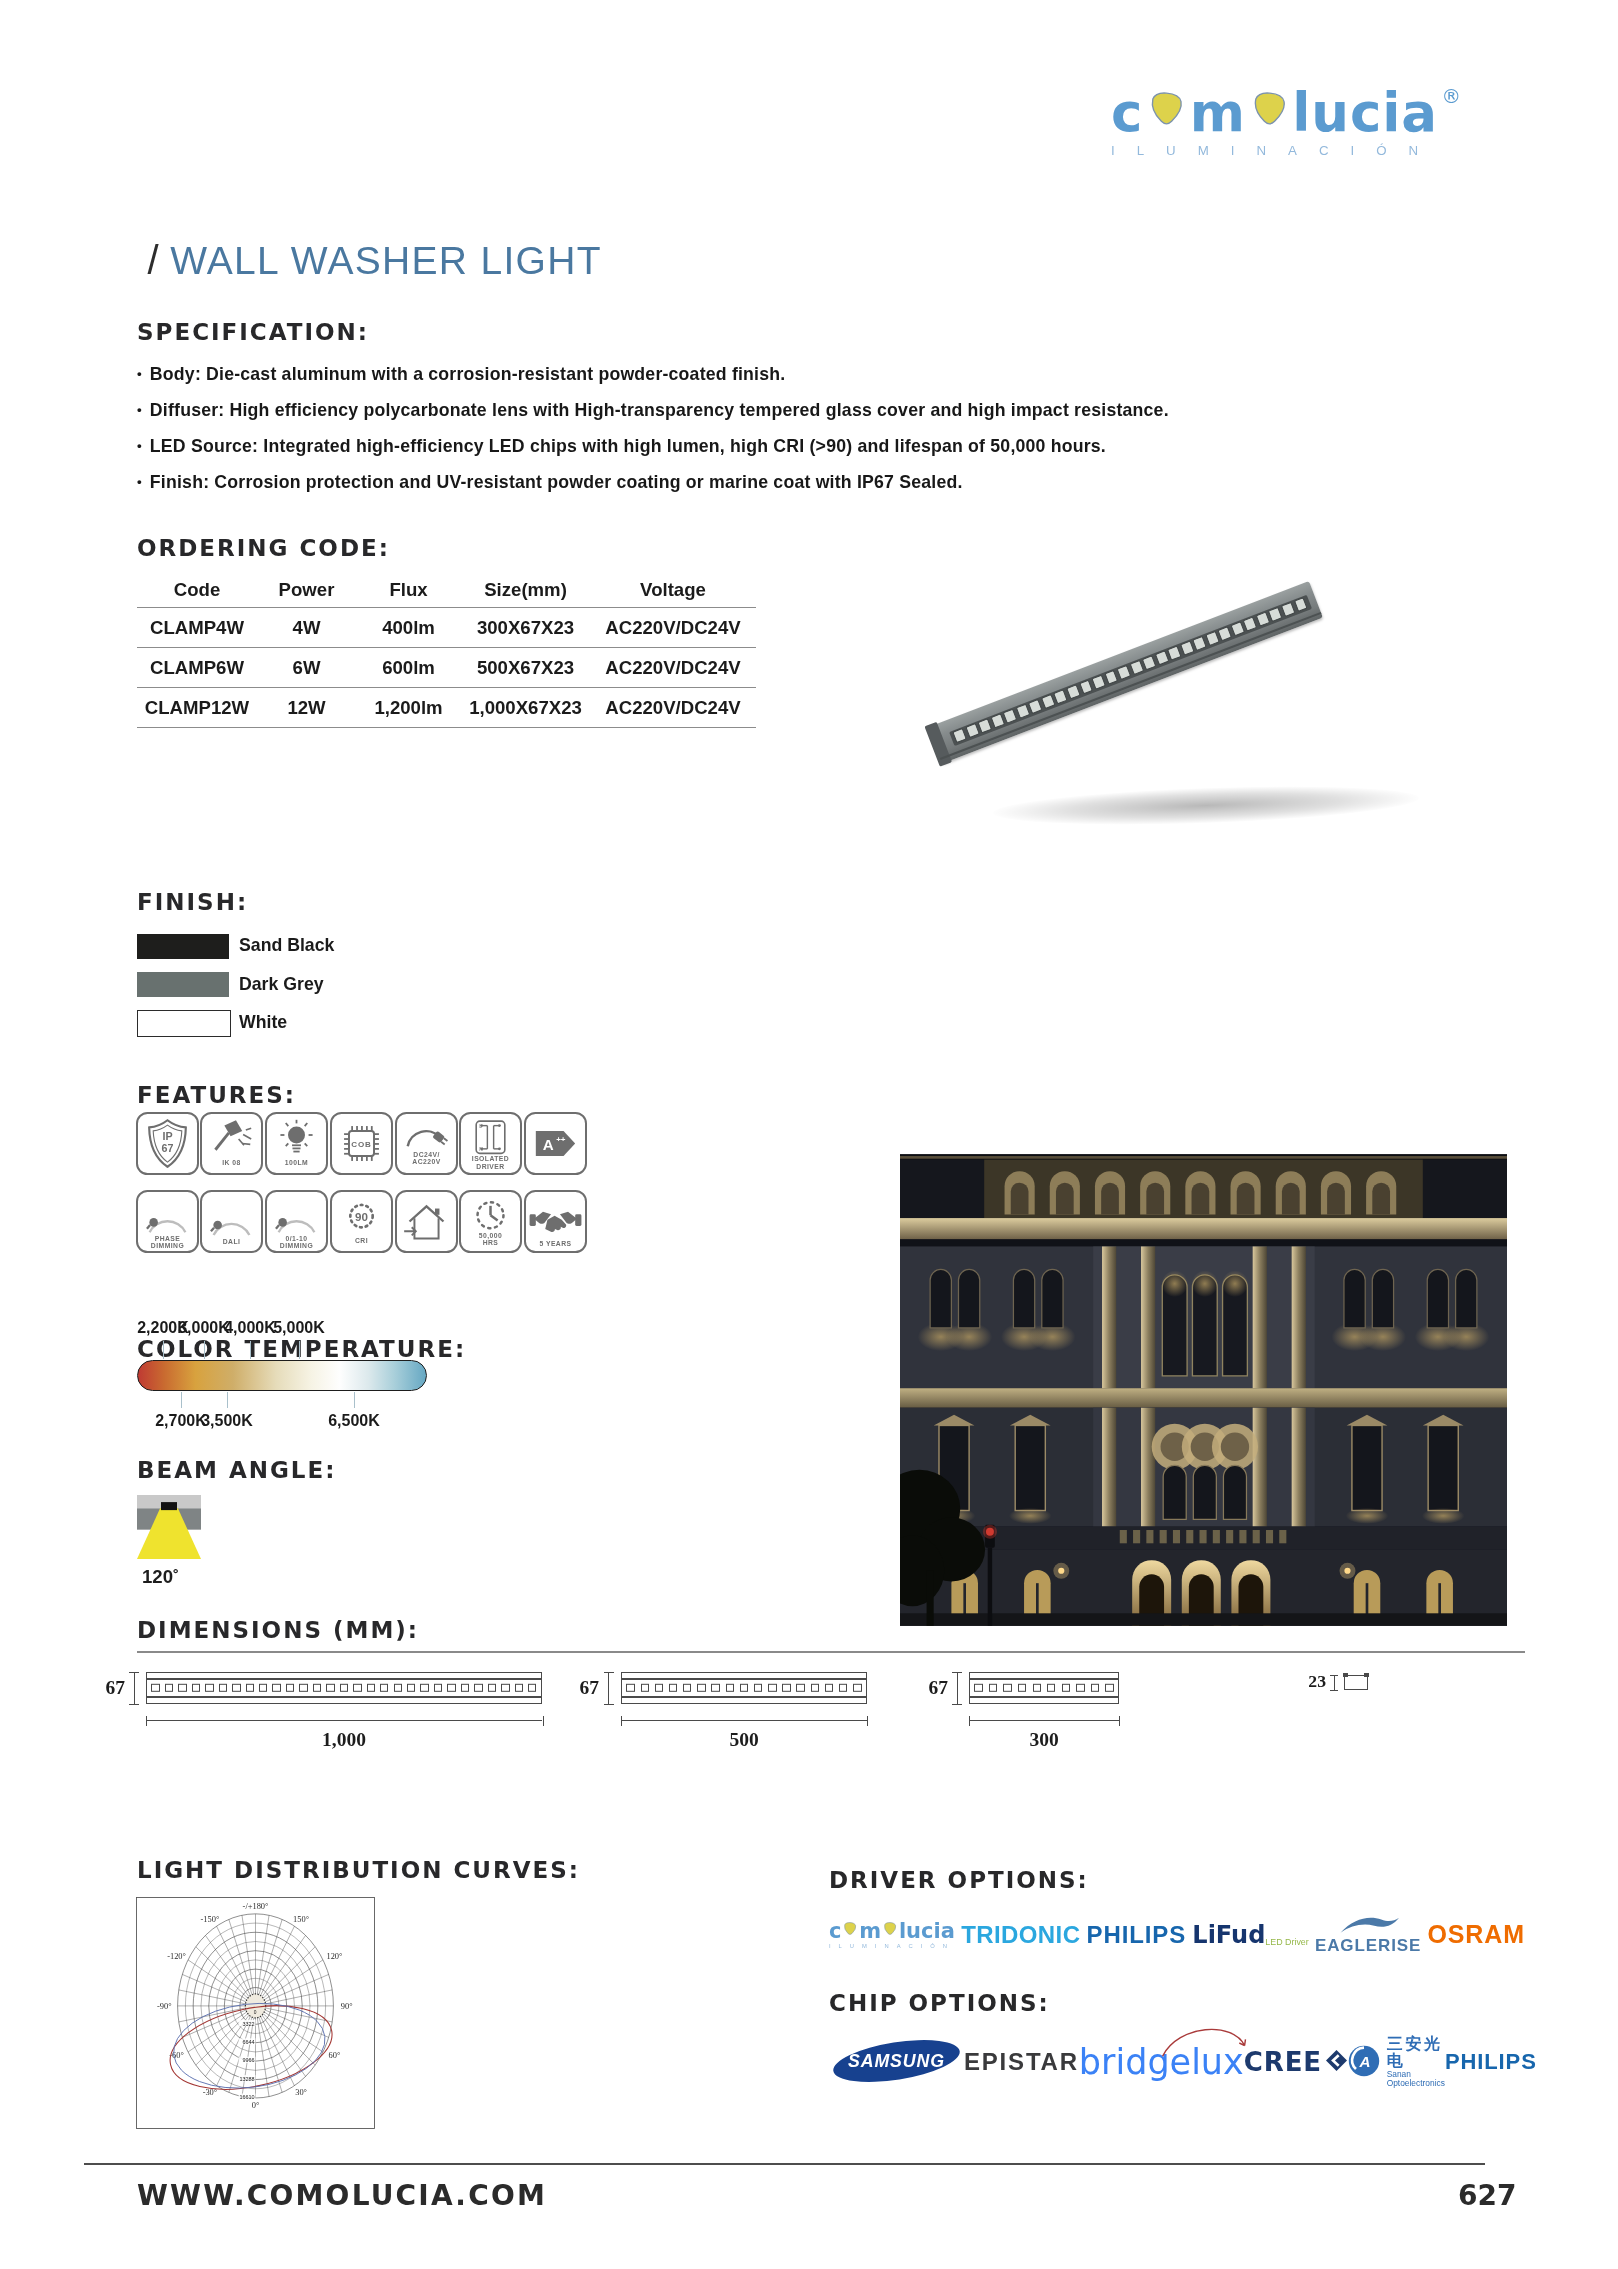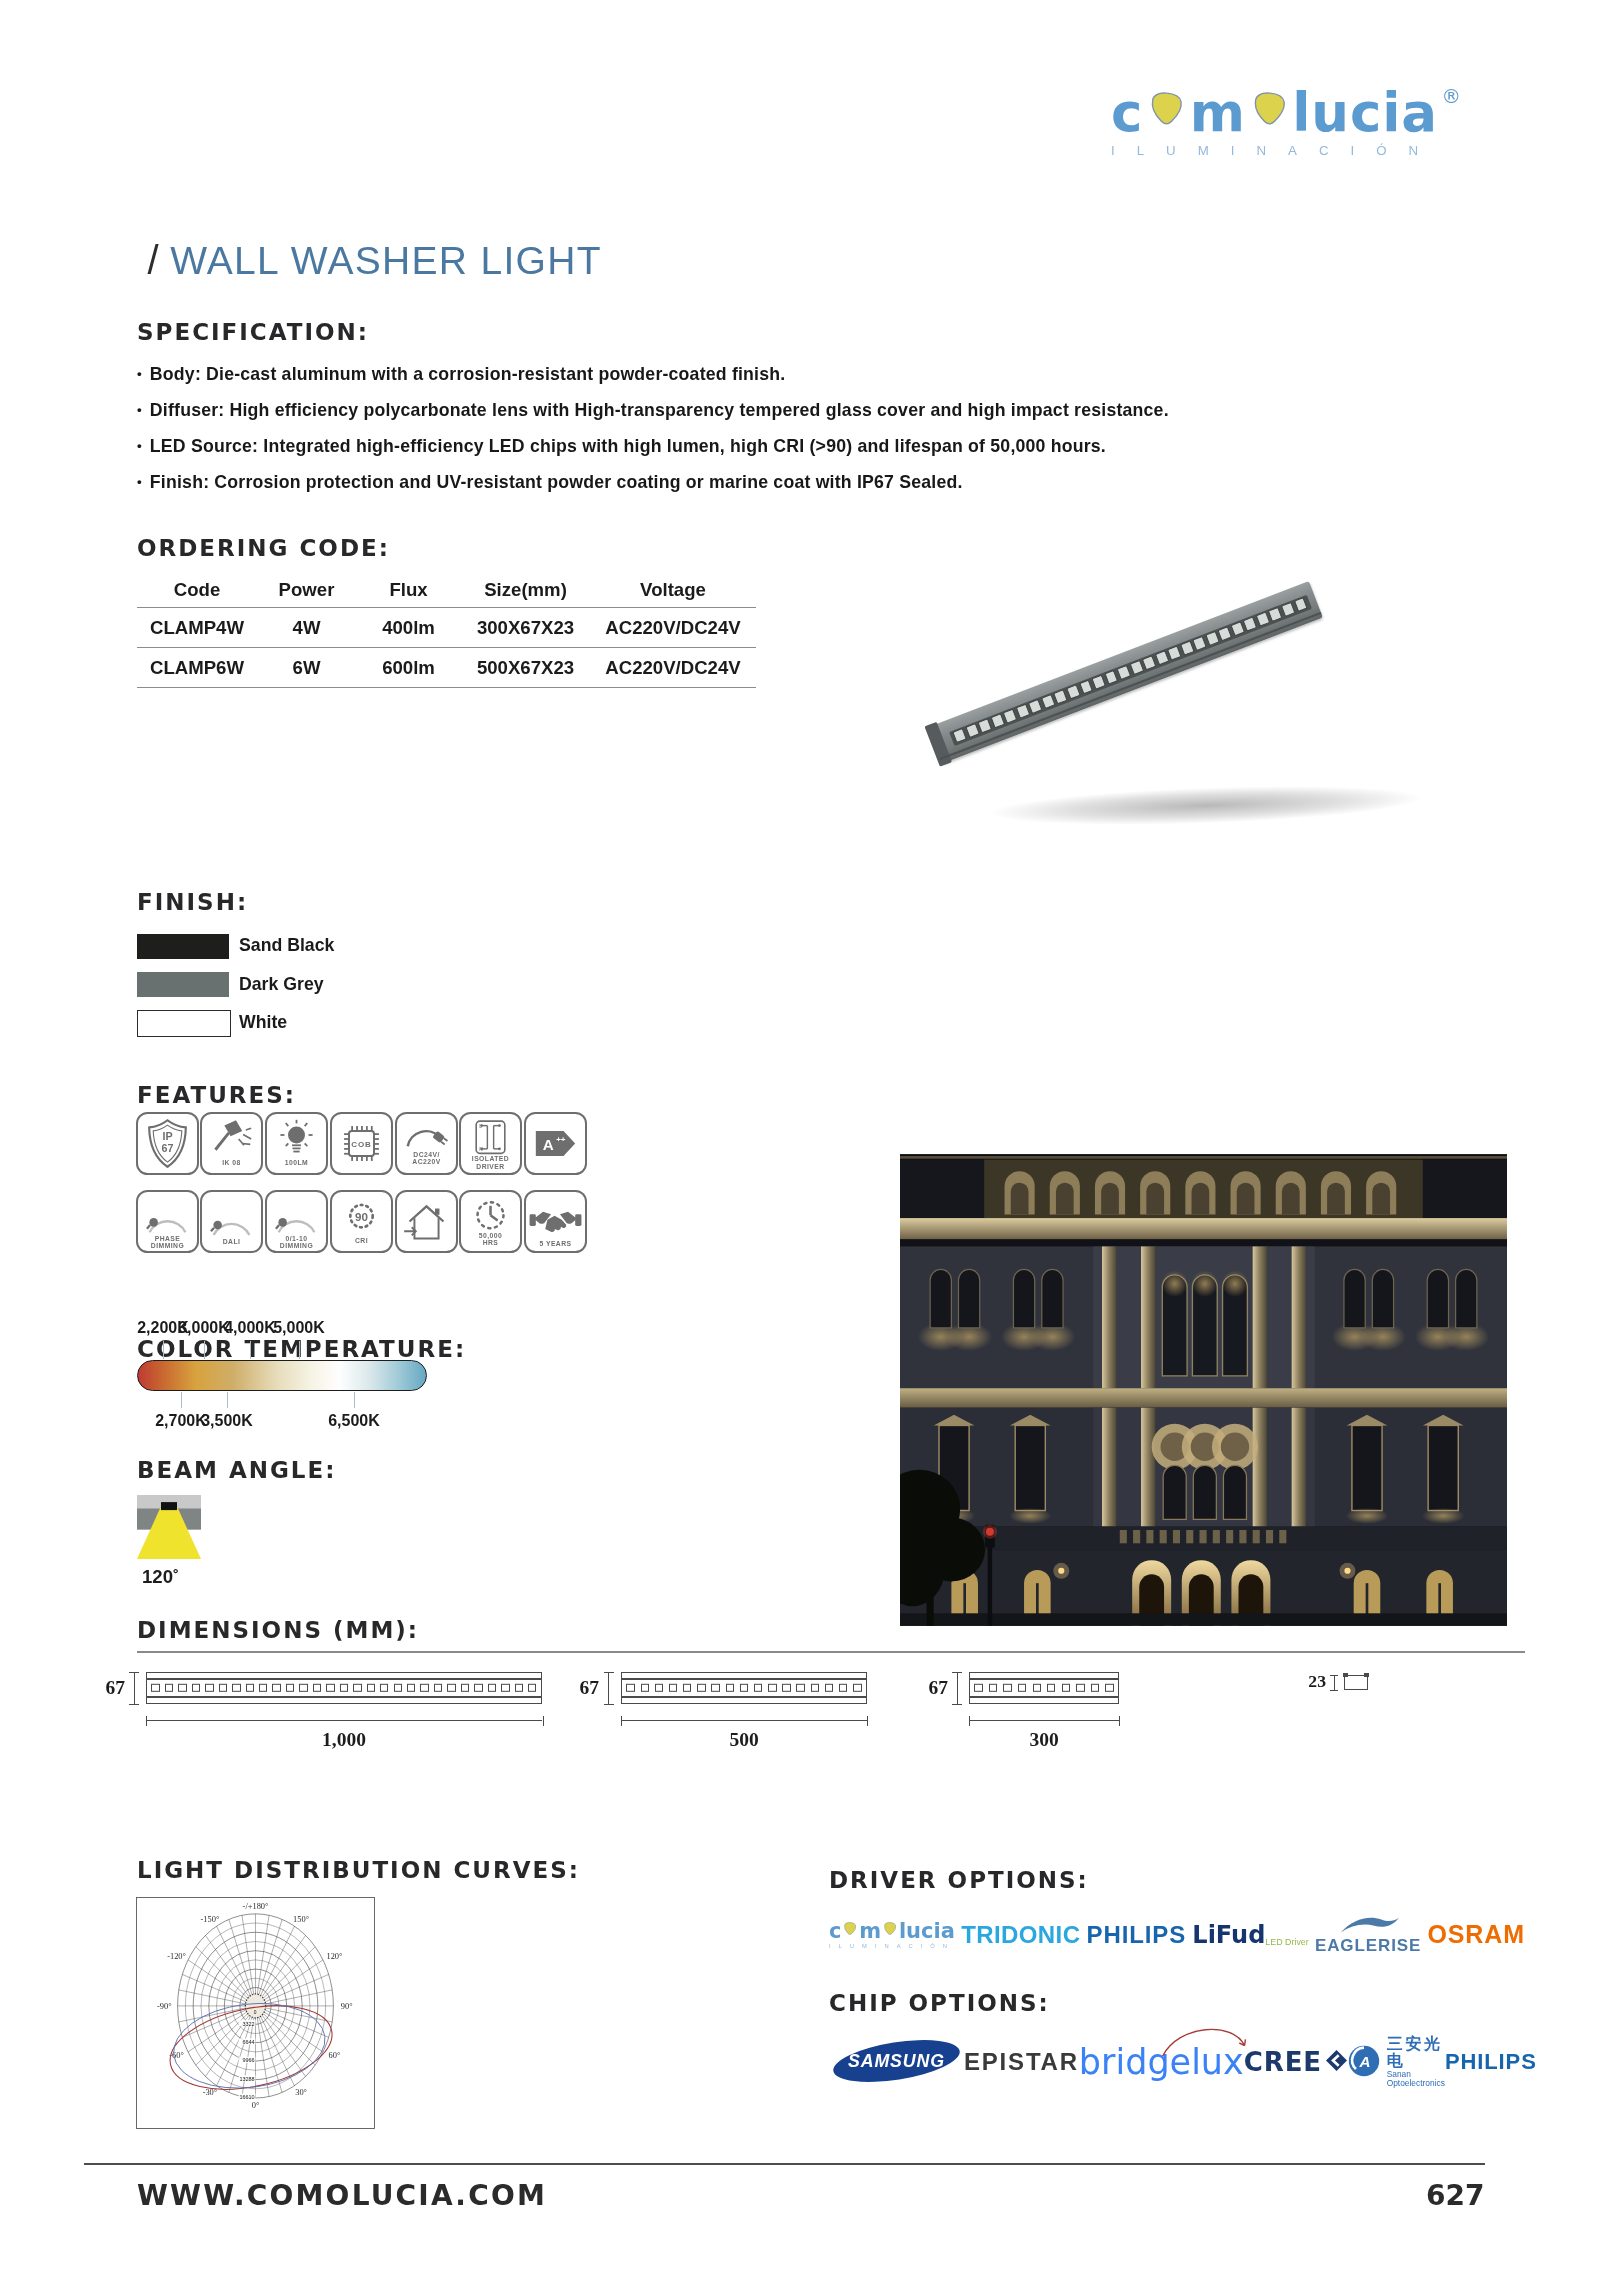--- a/index.html
+++ b/index.html
@@ -41,21 +41,21 @@
   
   .dim-num{font-family:"Liberation Serif",serif;font-weight:700;font-size:19.5px;color:#1d1d1d;white-space:nowrap;}
   .dbar{position:absolute;border:1.3px solid #4a4a4a;background:#fff;box-sizing:border-box;}
   .dbar .innerline{position:absolute;left:0;right:0;height:1.3px;background:#4a4a4a;}
   .ledrow{position:absolute;left:4.4px;right:4.4px;top:50%;transform:translateY(-50%);display:flex;justify-content:space-between;}
   .ledsq{width:8.4px;height:8.4px;border:1.2px solid #4a4a4a;box-sizing:border-box;background:#fff;}
   .hline{position:absolute;height:1.2px;background:#4a4a4a;}
   .vline{position:absolute;width:1.2px;background:#4a4a4a;}
   
   .footer-url{font-family:"DejaVu Sans",sans-serif;font-size:28px;font-weight:700;letter-spacing:2.2px;color:#2b2b2b;}
-  .footer-page{font-family:"DejaVu Sans",sans-serif;font-size:28px;font-weight:700;color:#2b2b2b;}
+  .footer-page{font-family:"DejaVu Sans",sans-serif;font-size:28px;font-weight:700;color:#2b2b2b;margin-left:32px;}
   
   .brandrow{position:absolute;display:flex;justify-content:space-between;align-items:center;}
   .brand-text{white-space:nowrap;font-family:"Liberation Sans",sans-serif;}
   
   .pbar{position:absolute;transform-origin:left center;}
 </style>
 </head>
 <body>
 
 <div class="page">
@@ -114,20 +114,27 @@
             <td>4W</td>
             <td>400lm</td>
             <td>300X67X23</td>
             <td>AC220V/DC24V</td>
           </tr>
           <tr>
             <td>CLAMP6W</td>
             <td>6W</td>
             <td>600lm</td>
             <td>500X67X23</td>
+            <td>AC220V/DC24V</td>
+          </tr>
+          <tr>
+            <td>CLAMP12W</td>
+            <td>12W</td>
+            <td>1,200lm</td>
+            <td>1,000X67X23</td>
             <td>AC220V/DC24V</td>
           </tr>
         </tbody>
       </table>
     </div>
 
   <div class="abs" style="left:913px;top:550px;width:603px;height:293px;" id="product-photo">
       <div style="position:absolute;left:80px;top:238px;width:426px;height:35px;border-radius:50%;background:radial-gradient(ellipse at center, rgba(0,0,0,.28) 0%, rgba(0,0,0,.12) 45%, transparent 72%);transform:rotate(-2deg);"></div>
       <div style="position:absolute;left:22px;top:176px;width:408px;height:39px;transform:rotate(-21deg);transform-origin:left center;border-radius:2.7px;background:linear-gradient(180deg,#9aa0a0 0%,#868c8d 30%,#767b7c 70%,#5f6465 100%);box-shadow:0 1.8px 2.7px rgba(0,0,0,.25);" class="pbar">
         <div style="position:absolute;left:-2.7px;top:-1.8px;width:12.4px;height:43px;background:#565b5d;border-radius:1.8px;"></div>

